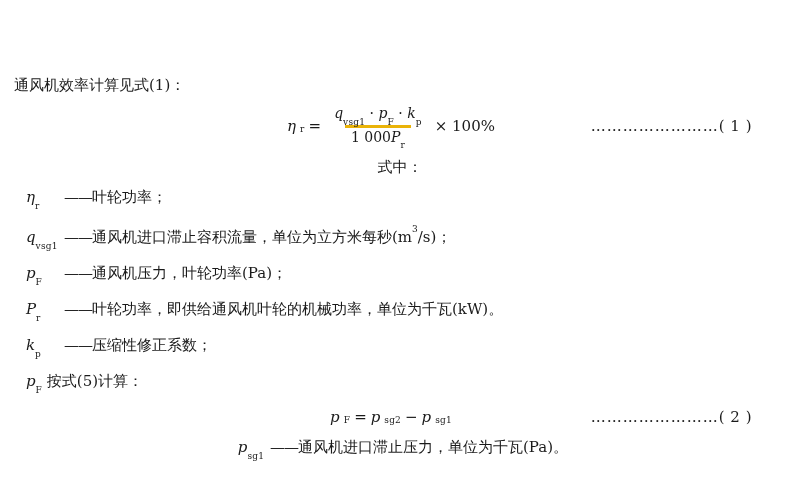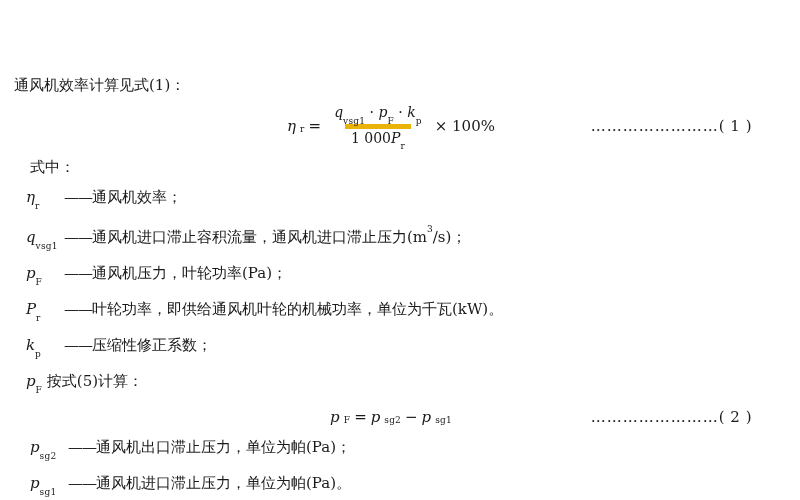--- a/index.html
+++ b/index.html
@@ -71,21 +71,21 @@
     flex-direction: column;
     align-items: center;
     vertical-align: middle;
     margin: 0 3px;
   }
   .frac .num {
     padding: 0 6px 1px 6px;
     font-size: 14px;
   }
   .frac .den {
-    border-top: 5px solid #eab308;
+    border-top: 3px solid #eab308;
     padding: 1px 6px 0 6px;
     font-size: 14px;
     text-align: center;
   }
   .dots-tail {
     position: absolute;
     right: 18px;
     top: 50%;
     transform: translateY(-50%);
     font-size: 15px;
@@ -100,20 +100,21 @@
     min-width: 38px;
   }
   .dash {
     letter-spacing: -1px;
   }
   .indent-1 {
     margin-left: 14px;
   }
   .indent-0 {
     margin-left: 18px;
+    text-align: center;
   }
   .sup {
     font-size: 9px;
     vertical-align: super;
     position: relative;
     top: -4px;
   }
 </style>
 </head>
 <body>
@@ -144,25 +145,25 @@
       </span>
     </div>
     <div class="dots-tail">
       <span class="dotfill">……………………</span><span>( 1 )</span>
     </div>
   </div>
 
   <div class="line indent-0">式中：</div>
 
   <div class="line indent-1">
-    <span class="term-sym"><span class="ital">η</span><span class="sub">r</span></span><span class="dash">——</span><span>通风机效率；</span>
-  </div>
-
-  <div class="line indent-1">
-    <span class="term-sym"><span class="ital">q</span><span class="sub">vsg1</span></span><span class="dash">——</span><span>通风机进口滞止容积流量，通风机进口滞止压力(m</span><span class="sup">3</span><span>/s)；</span>
+    <span class="term-sym"><span class="ital">η</span><span class="sub">r</span></span><span class="dash">——</span><span>叶轮功率；</span>
+  </div>
+
+  <div class="line indent-1">
+    <span class="term-sym"><span class="ital">q</span><span class="sub">vsg1</span></span><span class="dash">——</span><span>通风机进口滞止容积流量，单位为立方米每秒(m</span><span class="sup">3</span><span>/s)；</span>
   </div>
 
   <div class="line indent-1">
     <span class="term-sym"><span class="ital">p</span><span class="sub">F</span></span><span class="dash">——</span><span>通风机压力，叶轮功率(Pa)；</span>
   </div>
 
   <div class="line indent-1">
     <span class="term-sym"><span class="ital">P</span><span class="sub">r</span></span><span class="dash">——</span><span>叶轮功率，即供给通风机叶轮的机械功率，单位为千瓦(kW)。</span>
   </div>
 
@@ -185,21 +186,18 @@
         <span>−</span>
         <span class="ital">p</span>
           <span class="sub">sg1</span>
       </span>
     </div>
     <div class="dots-tail">
       <span class="dotfill">……………………</span><span>( 2 )</span>
     </div>
   </div>
 
+
   <div class="line indent-0">
-    <span class="term-sym"><span class="ital">p</span><span class="sub">sg2</span></span><span class="dash">——</span><span>通风机出口滞止压力，单位为帕(Pa)；</span>
-  </div>
-
-  <div class="line indent-0">
-    <span class="term-sym"><span class="ital">p</span><span class="sub">sg1</span></span><span class="dash">——</span><span>通风机进口滞止压力，单位为帕(Pa)。</span>
+    <span class="term-sym"><span class="ital">p</span><span class="sub">sg1</span></span><span class="dash">——</span><span>通风机进口滞止压力，单位为千瓦(Pa)。</span>
   </div>
 
 </div>
 
 </body></html>

